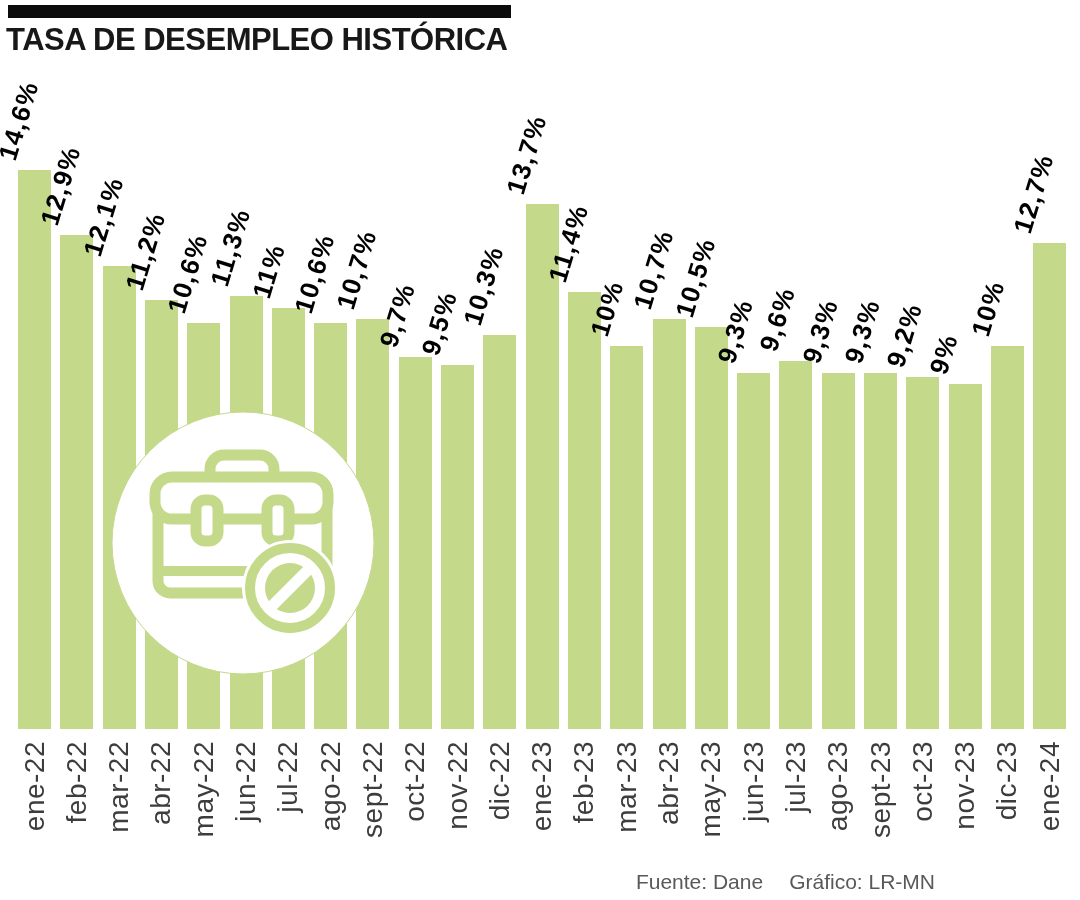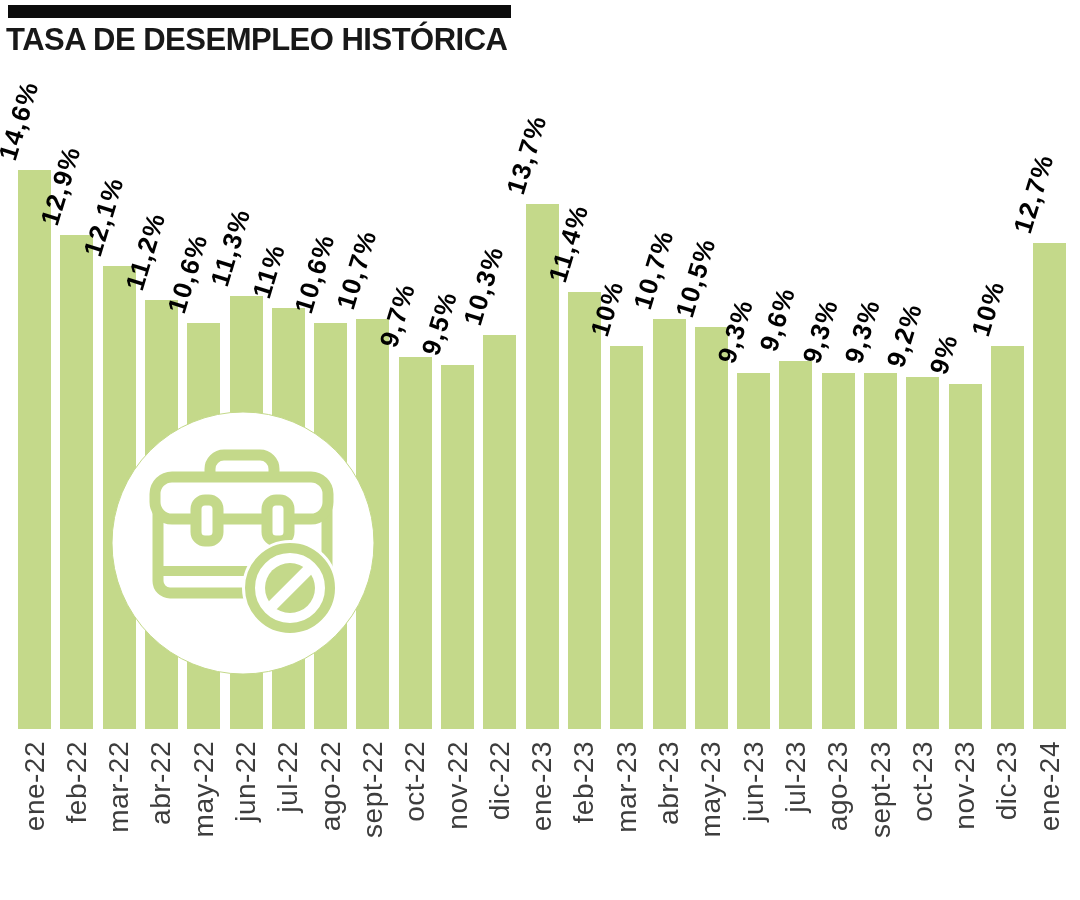--- a/index.html
+++ b/index.html
@@ -195,14 +195,18 @@
         <line x1="50" y1="159" x2="211" y2="159" stroke-width="10" stroke="#c4d98a"></line>
 
         <circle cx="178" cy="176" r="48" fill="#ffffff" stroke="none"></circle>
         <circle cx="178" cy="176" r="40" fill="#ffffff" stroke-width="10" stroke="#c4d98a"></circle>
         <circle id="icon-disc" cx="178" cy="176" r="25" stroke="none" fill="#c4d98a"></circle>
         <line x1="155" y1="199" x2="201" y2="153" stroke="#ffffff" stroke-width="11"></line>
       </g>
     </svg>
   </div>
 
+  <div class="footer">
+    <span>Fuente: Dane</span>
+    <span>Gráfico: LR-MN</span>
+  </div>
 
 </div>
 
 </body></html>

